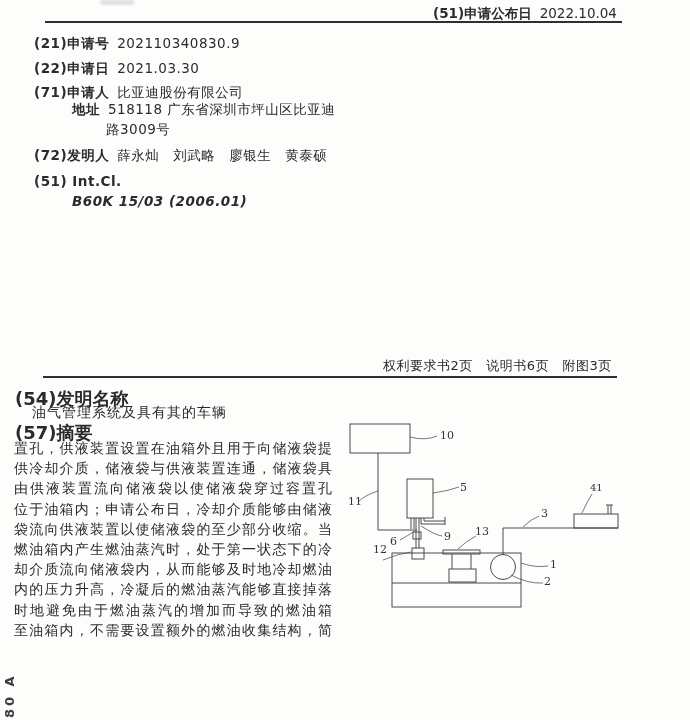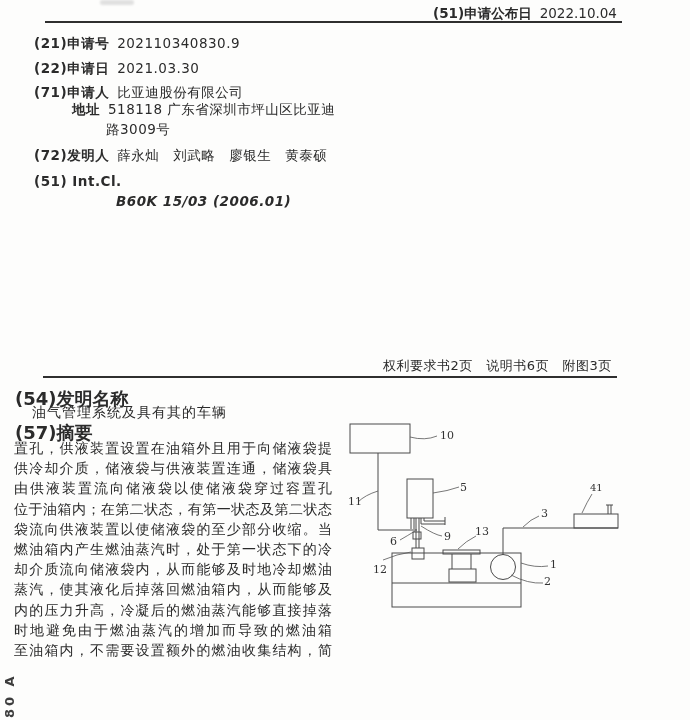--- a/index.html
+++ b/index.html
@@ -52,38 +52,37 @@
 <div class="bib-line" style="left:34px;top:84px;"><span class="b">(71)申请人</span><span class="gap"></span><span class="val">比亚迪股份有限公司</span></div>
 
 <div class="bib-line" style="left:72px;top:101px;"><span class="b">地址</span><span class="gap"></span><span class="val">518118 广东省深圳市坪山区比亚迪</span></div>
 
 <div class="bib-line" style="left:106px;top:121px;"><span class="val">路3009号</span></div>
 
 <div class="bib-line" style="left:34px;top:147px;"><span class="b">(72)发明人</span><span class="gap"></span><span class="val">薛永灿　刘武略　廖银生　黄泰硕</span></div>
 
 <div class="bib-line" style="left:34px;top:173px;"><span class="b">(51) Int.Cl.</span></div>
 
-<div class="bib-line" style="left:72px;top:193px;margin-left:44px;"><span class="intcl-val">B60K 15/03 (2006.01)</span></div>
+<div class="bib-line" style="left:72px;top:193px;"><span class="intcl-val">B60K 15/03 (2006.01)</span></div>
 
 <div class="pages-info">权利要求书2页　说明书6页　附图3页</div>
 <div class="rule" style="left:43px;top:376px;width:574px;"></div>
 
 <div class="sec-label" style="left:15px;top:387px;">(54)发明名称</div>
 <div class="invention-title" style="left:32px;top:404px;">油气管理系统及具有其的车辆</div>
 <div class="sec-label" style="left:15px;top:421px;">(57)摘要</div>
 
 <div class="abstract">
   <div class="aline">置孔，供液装置设置在油箱外且用于向储液袋提</div>
   <div class="aline">供冷却介质，储液袋与供液装置连通，储液袋具</div>
   <div class="aline">由供液装置流向储液袋以使储液袋穿过容置孔</div>
-  <div class="aline">位于油箱内；在第二状态，有第一状态及第二状态</div>
+  <div class="aline">位于油箱内；申请公布日，冷却介质能够由储液</div>
   <div class="aline">袋流向供液装置以使储液袋的至少部分收缩。当</div>
   <div class="aline">燃油箱内产生燃油蒸汽时，处于第一状态下的冷</div>
   <div class="aline">却介质流向储液袋内，从而能够及时地冷却燃油</div>
-  <div class="aline">蒸汽，使其液化后掉落回燃油箱内，从而能够及</div>
   <div class="aline">内的压力升高，冷凝后的燃油蒸汽能够直接掉落</div>
   <div class="aline">时地避免由于燃油蒸汽的增加而导致的燃油箱</div>
   <div class="aline">至油箱内，不需要设置额外的燃油收集结构，简</div>
 </div>
 
 <div class="side-text">80 A</div>
 
 <div class="figure">
   <svg width="345" height="250" viewBox="0 0 345 250">
     <g fill="none" stroke="#4a4a4a" stroke-width="1">
@@ -132,19 +131,19 @@
       <path d="M 237 98 Q 242 87 247 79"></path>
       <path d="M 176 148 Q 190 153 203 151"></path>
       <path d="M 166 160 Q 183 169 198 168"></path>
     </g>
   </svg>
   <span class="ref" style="left:95px;top:14px;">10</span>
   <span class="ref" style="left:3px;top:80px;">11</span>
   <span class="ref" style="left:115px;top:66px;">5</span>
   <span class="ref" style="left:45px;top:120px;">6</span>
   <span class="ref" style="left:99px;top:115px;">9</span>
-  <span class="ref" style="left:28px;top:148px;">12</span>
+  <span class="ref" style="left:28px;top:128px;">12</span>
   <span class="ref" style="left:130px;top:110px;">13</span>
   <span class="ref" style="left:196px;top:92px;">3</span>
   <span class="ref small" style="left:245px;top:67px;">41</span>
   <span class="ref" style="left:205px;top:143px;">1</span>
   <span class="ref" style="left:199px;top:160px;">2</span>
 </div>
 
 </body></html>

